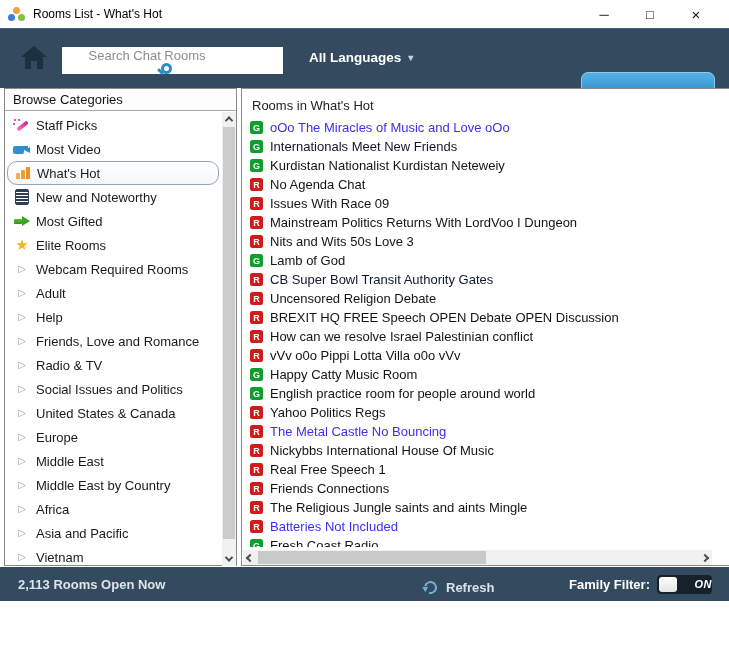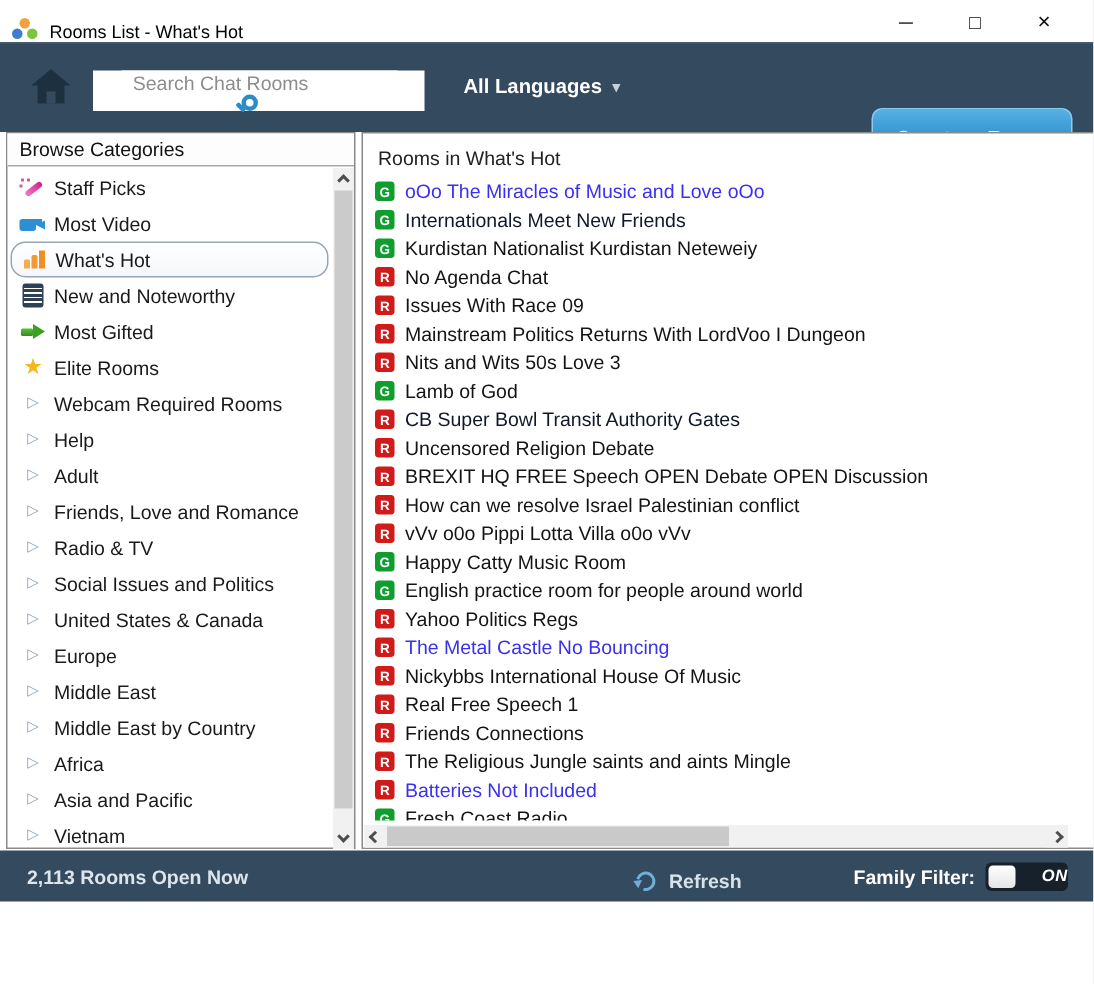--- a/index.html
+++ b/index.html
@@ -1,21 +1,21 @@
 <!DOCTYPE html>
 <html><head>
 <meta charset="utf-8">
 <style>
   * { margin:0; padding:0; box-sizing:border-box; }
   html,body { background:#fff; }
   body { font-family:"Liberation Sans", sans-serif; }
   .win { position:relative; width:729px; height:656px; background:#fff; outline:1px solid #c6c6c6; overflow:hidden; }
 
   
-  .titlebar { position:absolute; top:0; left:0; width:719px; height:28px; background:#fff; display:flex; align-items:flex-end; }
+  .titlebar { position:absolute; top:0; left:0; width:719px; height:28px; background:#fff; display:flex; align-items:center; }
   .app-icon { width:17px; height:17px; position:relative; margin-left:8px; flex:none; }
   .app-icon::before { content:""; position:absolute; left:5px; top:1px; width:7px; height:7px; border-radius:50%;
       background:#f0a23d; box-shadow:-5px 7px 0 #3f7bd0, 5px 7px 0 #7cc43e; }
   .title-text { margin-left:8px; font-size:12px; color:#000; }
   .win-controls { position:absolute; right:0; top:0; height:28px; display:flex; }
   .win-btn { width:46px; height:28px; display:flex; align-items:center; justify-content:center; font-size:13px; color:#111; cursor:default; }
   .win-btn.close { font-size:15px; }
 
   
   .toolbar { position:absolute; top:28px; left:0; width:729px; height:60px; background:#344a5e; border-top:1px solid #496073; }
@@ -173,26 +173,26 @@
           <span class="cat-label">Elite Rooms</span>
         </div>
 
         <div class="cat-item i-expand-triangle">
           <span class="cat-icon"></span>
           <span class="cat-label">Webcam Required Rooms</span>
         </div>
 
         <div class="cat-item i-expand-triangle">
           <span class="cat-icon"></span>
+          <span class="cat-label">Adult</span>
+        </div>
+
+        <div class="cat-item i-expand-triangle">
+          <span class="cat-icon"></span>
           <span class="cat-label">Help</span>
-        </div>
-
-        <div class="cat-item i-expand-triangle">
-          <span class="cat-icon"></span>
-          <span class="cat-label">Adult</span>
         </div>
 
         <div class="cat-item i-expand-triangle">
           <span class="cat-icon"></span>
           <span class="cat-label">Friends, Love and Romance</span>
         </div>
 
         <div class="cat-item i-expand-triangle">
           <span class="cat-icon"></span>
           <span class="cat-label">Radio &amp; TV</span>

